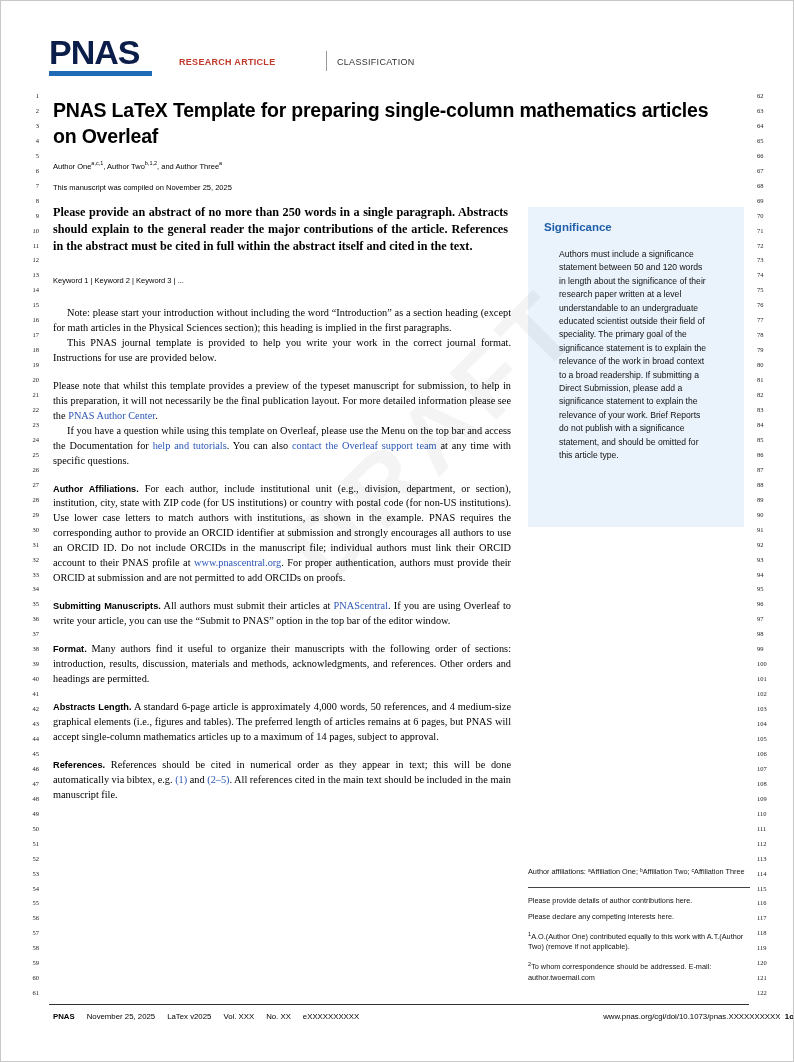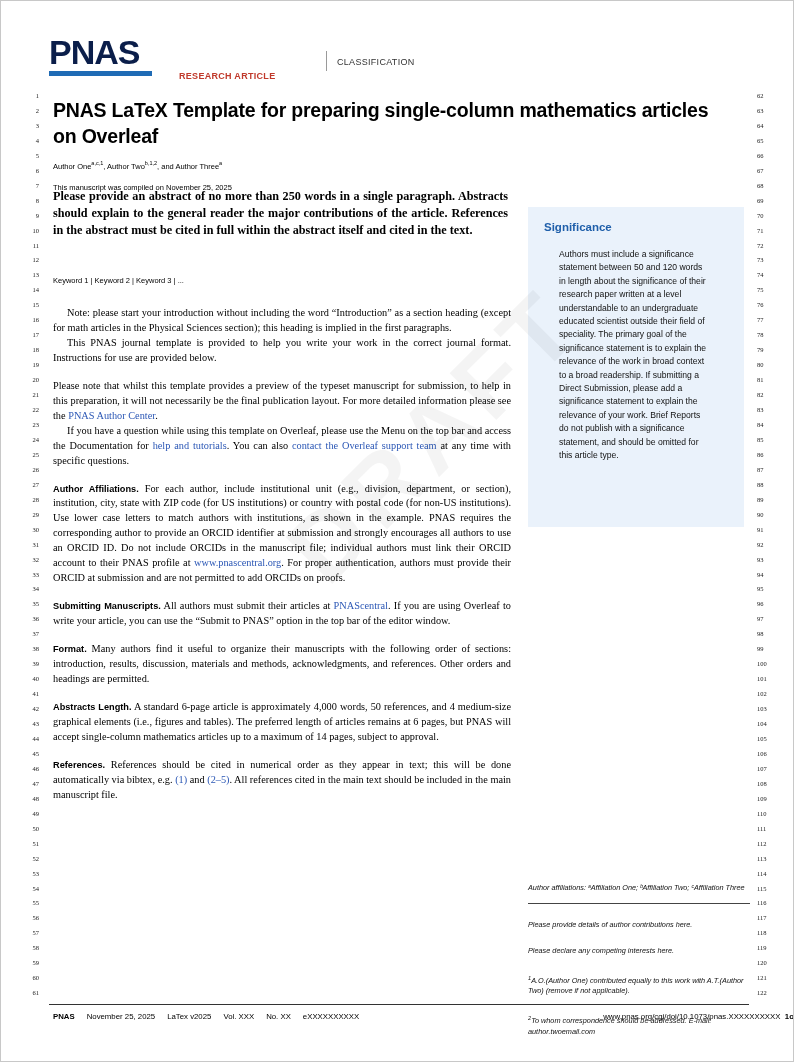--- a/index.html
+++ b/index.html
@@ -60,21 +60,20 @@
   }
   .article-type {
     position: absolute;
     left: 130px;
     top: 22px;
     font-family: "Liberation Sans", sans-serif;
     font-size: 9px;
     font-weight: bold;
     color: #c0392b;
     letter-spacing: 0.3px;
-    margin-top: 14px;
   }
   .vrule {
     position: absolute;
     left: 277px;
     top: 16px;
     width: 1px;
     height: 20px;
     background: #9a9a9a;
   }
   .classification {
@@ -127,21 +126,21 @@
     left: 52px;
     top: 182px;
     width: 600px;
     font-family: "Liberation Sans", sans-serif;
     font-size: 7.5px;
   }
 
   .abstract {
     position: absolute;
     left: 52px;
-    top: 187px;
+    top: 203px;
     width: 455px;
     font-family: "Liberation Serif", serif;
     font-weight: bold;
     font-size: 12.2px;
     line-height: 17px;
     text-align: justify;
   }
   .keywords {
     position: absolute;
     left: 52px;
@@ -216,21 +215,21 @@
     font-family: "Liberation Sans", sans-serif;
     font-size: 7.3px;
     line-height: 10.5px;
     color: #111;
   }
   .rightnotes .hr {
     border-top: 0.8px solid #444;
     margin: 9px 0 8px 0;
     width: 100%;
   }
-  .rightnotes p { margin: 16px 0 6px 0; font-style: italic; }
+  .rightnotes p { margin: 0 0 6px 0; }
   .rightnotes sup { font-size: 5.6px; }
 
   
   .footer-rule {
     position: absolute;
     left: 48px;
     top: 1003px;
     width: 700px;
     border-top: 0.8px solid #333;
   }

